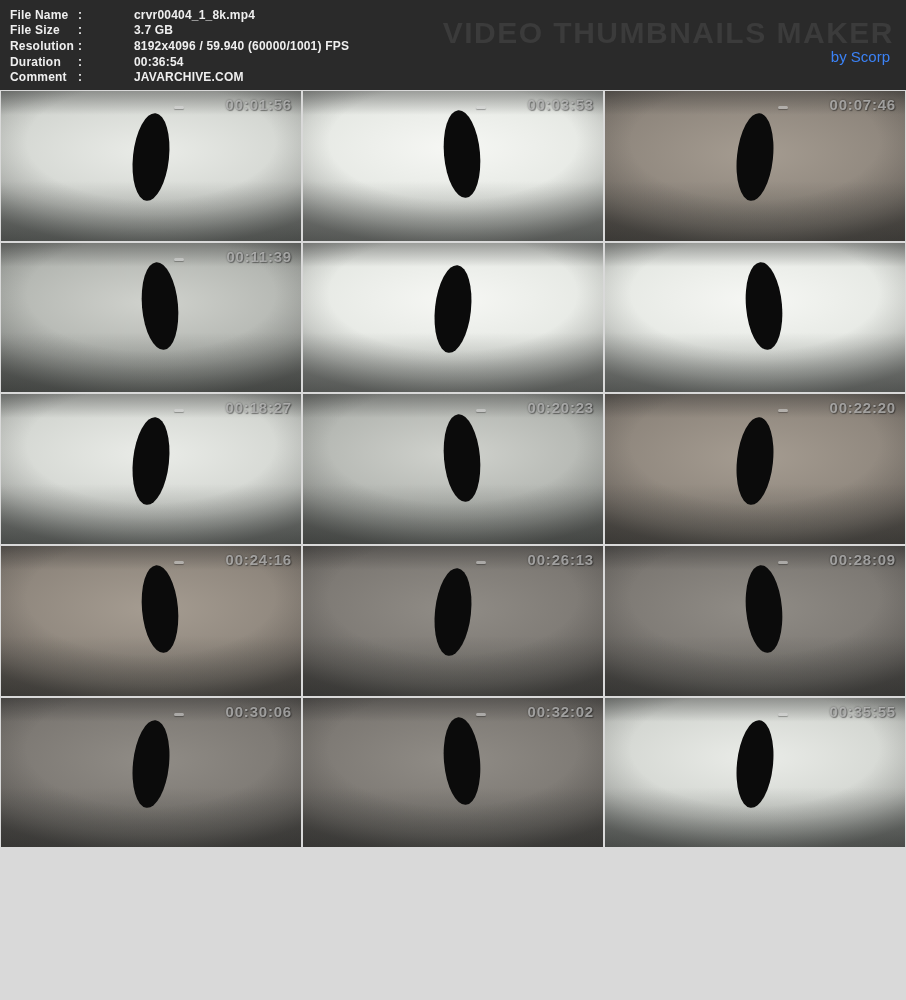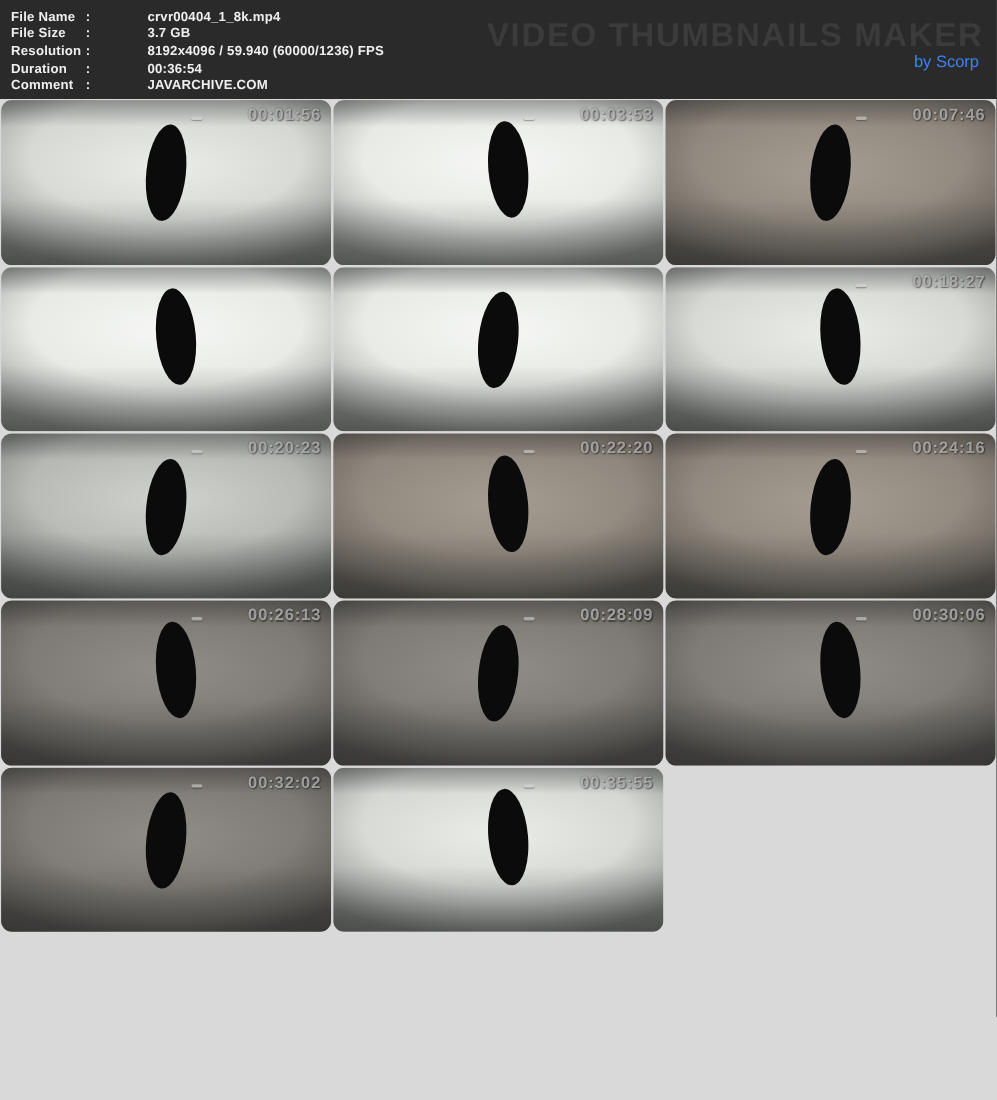--- a/index.html
+++ b/index.html
@@ -37,21 +37,20 @@
     grid-template-columns:repeat(3,1fr);
     grid-template-rows:repeat(6,1fr);
     gap:2px;
     padding:1px;
     background:#d9d9d9;
   }
   .tile{
     position:relative;
     overflow:hidden;
     background:#9aa09a;
-    border-radius:10px;
   }
 
   
   .tile[data-variant="room-bright"]{
     background:radial-gradient(120% 90% at 50% 38%, #f6f7f4 0%, #e4e7e2 45%, #bcc0bb 72%, #8d928d 100%);
   }
   .tile[data-variant="room-light"]{
     background:radial-gradient(115% 85% at 50% 40%, #eaece8 0%, #d0d3ce 50%, #a2a7a2 76%, #797e7a 100%);
   }
   .tile[data-variant="room-mid"]{
@@ -118,21 +117,21 @@
       <span class="value">crvr00404_1_8k.mp4</span>
     </div>
     <div class="field">
       <span class="label">File Size</span>
       <span class="colon">:</span>
       <span class="value">3.7 GB</span>
     </div>
     <div class="field">
       <span class="label">Resolution</span>
       <span class="colon">:</span>
-      <span class="value">8192x4096 / 59.940 (60000/1236) FPS</span>
+      <span class="value">8192x4096 / 59.940 (60000/1001) FPS</span>
     </div>
     <div class="field">
       <span class="label">Duration</span>
       <span class="colon">:</span>
       <span class="value">00:36:54</span>
     </div>
     <div class="field">
       <span class="label">Comment</span>
       <span class="colon">:</span>
       <span class="value">JAVARCHIVE.COM</span>
@@ -159,20 +158,27 @@
         <span class="ts">00:03:53</span>
       </span>
   </figure>
   <figure class="tile" data-variant="close-warm">
     <span class="lens-oval"></span>
     <span class="ts-wrap">
         <i class="dash"></i>
         <span class="ts">00:07:46</span>
       </span>
   </figure>
+  <figure class="tile" data-variant="room-mid">
+    <span class="lens-oval"></span>
+    <span class="ts-wrap">
+        <i class="dash"></i>
+        <span class="ts">00:11:39</span>
+      </span>
+  </figure>
   <figure class="tile" data-variant="room-bright">
     <span class="lens-oval"></span>
 
   </figure>
   <figure class="tile" data-variant="room-bright">
     <span class="lens-oval"></span>
 
   </figure>
   <figure class="tile" data-variant="room-light">
     <span class="lens-oval"></span>

